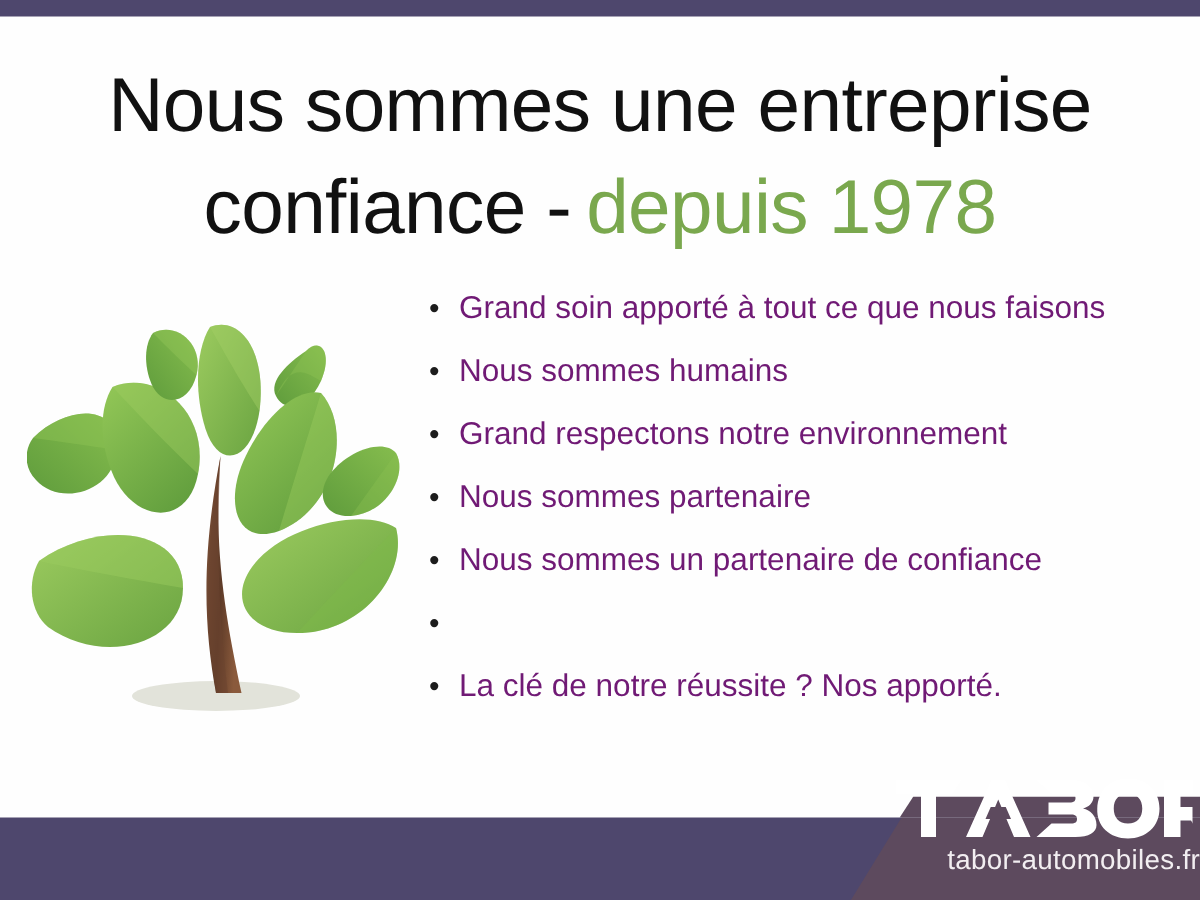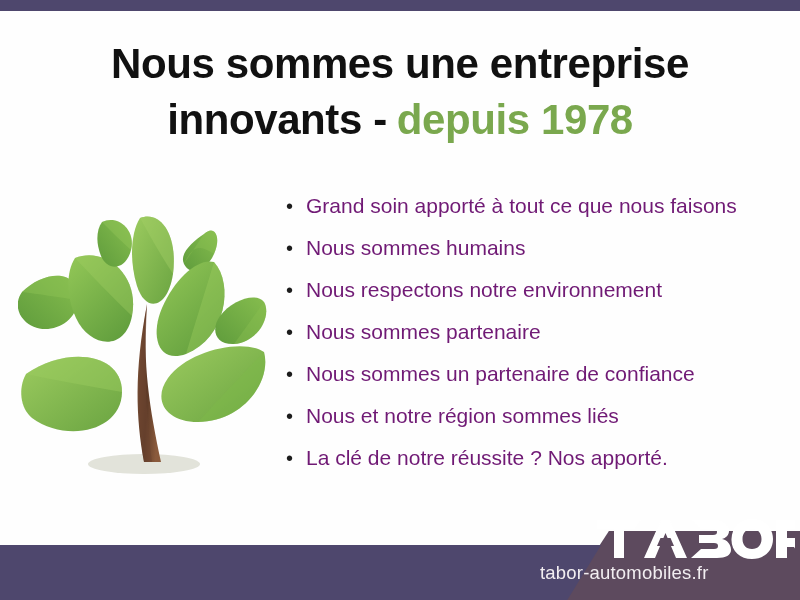--- a/index.html
+++ b/index.html
@@ -53,36 +53,36 @@
     left: 55px;
     top: 12px;
     width: 200px;
     height: 42px;
   }
   .logo-tagline {
     position: absolute;
     left: 0;
     top: 56px;
     width: 260px;
-    text-align: left;
+    text-align: right;
     color: #f2eef1;
     font-size: 18.5px;
     letter-spacing: 0.2px;
     white-space: nowrap;
   }
   
   .headline {
     position: absolute;
     left: 40px;
     top: 36px;
     width: 720px;
     text-align: center;
     color: #111111;
-    font-size: 42px;
-    font-weight: bold;
+    font-size: 51px;
+    font-weight: normal;
     line-height: 1.33;
     letter-spacing: -0.4px;
   }
   .headline .accent {
     color: #7aa84e;
     margin-top: 44px;
   }
   .headline .line2-gap {
     display: inline-block;
     width: 10px;
@@ -124,21 +124,21 @@
 </style>
 </head>
 <body>
 
 <div class="slide">
 
   <div class="top-bar"></div>
 
   <div class="headline">
     <span>Nous sommes une entreprise</span><br>
-    <span>innovants -</span><span class="line2-gap"></span><span class="accent">depuis 1978</span>
+    <span>confiance -</span><span class="line2-gap"></span><span class="accent">depuis 1978</span>
   </div>
 
   <div class="tree">
     <svg viewBox="0 0 252 292" width="252" height="292" aria-hidden="true">
       <defs>
         <linearGradient id="lg1" x1="0" y1="0" x2="1" y2="1">
           <stop offset="0%" stop-color="#9ccb5f"></stop>
           <stop offset="100%" stop-color="#6aa441"></stop>
         </linearGradient>
         <linearGradient id="lg2" x1="0" y1="1" x2="1" y2="0">
@@ -212,33 +212,32 @@
     <div class="bullet-row">
       <span class="bullet-dot">•</span>
       <span class="bullet-text">Grand soin apporté à tout ce que nous faisons</span>
     </div>
     <div class="bullet-row">
       <span class="bullet-dot">•</span>
       <span class="bullet-text">Nous sommes humains</span>
     </div>
     <div class="bullet-row">
       <span class="bullet-dot">•</span>
-      <span class="bullet-text">Nous respectons notre environnement</span>
+      <span class="bullet-text">Grand respectons notre environnement</span>
     </div>
     <div class="bullet-row">
       <span class="bullet-dot">•</span>
       <span class="bullet-text">Nous sommes partenaire</span>
     </div>
     <div class="bullet-row">
       <span class="bullet-dot">•</span>
       <span class="bullet-text">Nous sommes un partenaire de confiance</span>
     </div>
     <div class="bullet-row">
       <span class="bullet-dot">•</span>
-      <span class="bullet-text">Nous et notre région sommes liés</span>
     </div>
     <div class="bullet-row">
       <span class="bullet-dot">•</span>
       <span class="bullet-text">La clé de notre réussite ? Nos apporté.</span>
     </div>
   </div>
 
   <div class="bottom-bar"></div>
 
   <div class="logo-panel">

